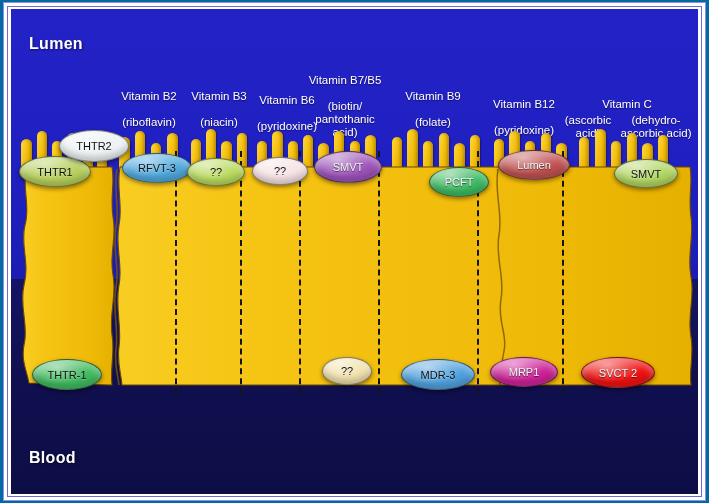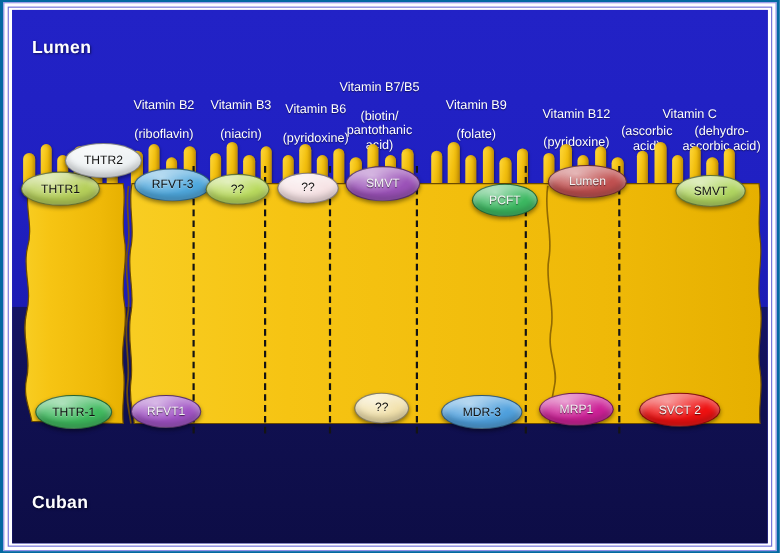--- a/index.html
+++ b/index.html
@@ -110,21 +110,21 @@
 <div id="figure">
   <div id="frame-outer"></div>
   <div id="frame-inner"></div>
 
   <div id="canvas">
 
     <div id="lumen-region"></div>
     <div id="blood-region"></div>
 
     <div class="region-label" id="lumen-label">Lumen</div>
-    <div class="region-label" id="blood-label">Cuban</div>
+    <div class="region-label" id="blood-label">Blood</div>
 
 
     <div class="vit-label" style="left:95px;top:68px;width:86px;">
       <span>Vitamin B2</span><br>
       <span>(riboflavin)</span>
     </div>
 
     <div class="vit-label" style="left:170px;top:68px;width:76px;">
       <span>Vitamin B3</span><br>
       <span>(niacin)</span>
@@ -283,23 +283,20 @@
 
 
       <div class="tp dark-text" style="left: 603px; top: 32px; width: 62px; height: 27px; background: radial-gradient(at 35% 25%, rgba(255, 255, 255, 0.55) 0%, rgba(255, 255, 255, 0) 55%), rgb(176, 213, 97);">
         <span>SMVT</span>
       </div>
 
       <div class="tp dark-text" style="left: 21px; top: 232px; width: 68px; height: 29px; background: radial-gradient(at 35% 25%, rgba(255, 255, 255, 0.55) 0%, rgba(255, 255, 255, 0) 55%), rgb(63, 185, 94);">
         <span>THTR-1</span>
       </div>
 
-      <div class="tp light-text" style="left: 108px; top: 232px; width: 62px; height: 28px; background: radial-gradient(at 35% 25%, rgba(255, 255, 255, 0.55) 0%, rgba(255, 255, 255, 0) 55%), rgb(160, 83, 196);">
-        <span>RFVT1</span>
-      </div>
 
       <div class="tp dark-text" style="left: 311px; top: 230px; width: 48px; height: 26px; background: radial-gradient(at 35% 25%, rgba(255, 255, 255, 0.55) 0%, rgba(255, 255, 255, 0) 55%), rgb(242, 226, 173);">
         <span>??</span>
       </div>
 
       <div class="tp dark-text" style="left: 390px; top: 232px; width: 72px; height: 29px; background: radial-gradient(at 35% 25%, rgba(255, 255, 255, 0.55) 0%, rgba(255, 255, 255, 0) 55%), rgb(79, 160, 221);">
         <span>MDR-3</span>
       </div>
 
       <div class="tp light-text" style="left: 479px; top: 230px; width: 66px; height: 28px; background: radial-gradient(at 35% 25%, rgba(255, 255, 255, 0.55) 0%, rgba(255, 255, 255, 0) 55%), rgb(204, 33, 150);">

